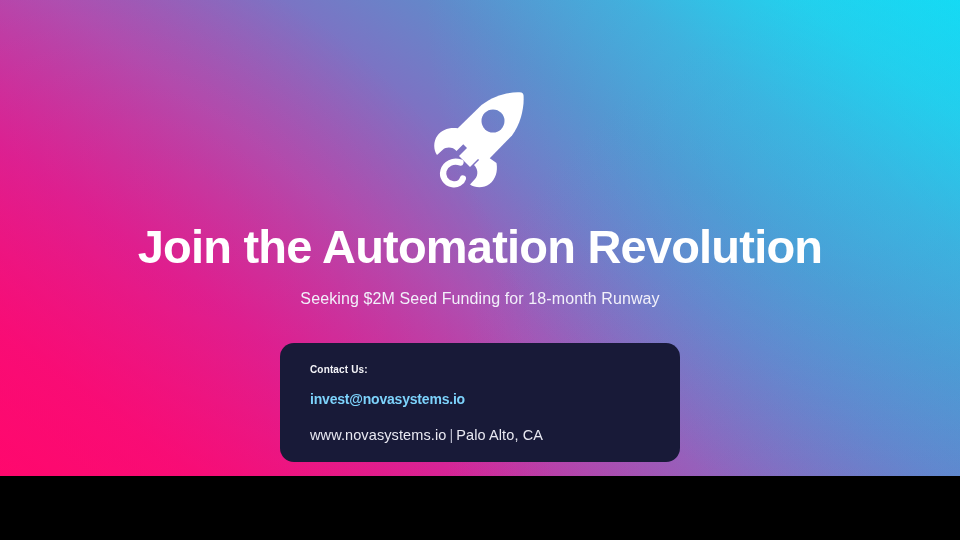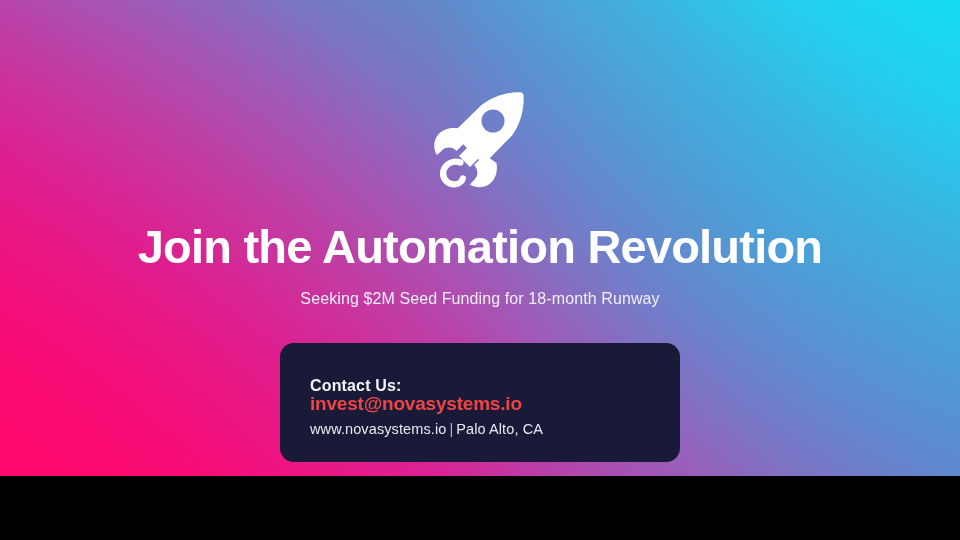--- a/index.html
+++ b/index.html
@@ -95,36 +95,36 @@
   .contact-card {
     margin-top: 35px;
     width: 400px;
     height: 119px;
     box-sizing: border-box;
     background: #181a38;
     border-radius: 14px;
     padding: 22px 30px 0 30px;
   }
   .contact-label {
-    font-size: 16px;
+    font-size: 10px;
     font-weight: 700;
     color: #f4f4f8;
     letter-spacing: 0.15px;
     line-height: 1;
-    margin-top: 13px;
   }
   .contact-email {
-    font-size: 19px;
+    margin-top: 17px;
+    font-size: 14px;
     font-weight: 700;
-    color: #ef4444;
+    color: #7dd3fc;
     letter-spacing: -0.2px;
     line-height: 1;
   }
   .contact-meta {
-    margin-top: 9px;
+    margin-top: 22px;
     font-size: 14.5px;
     font-weight: 400;
     color: #e9e9f2;
     letter-spacing: 0.1px;
     line-height: 1;
   }
   .contact-sep {
     color: #b9bacb;
     padding: 0 3px;
   }

